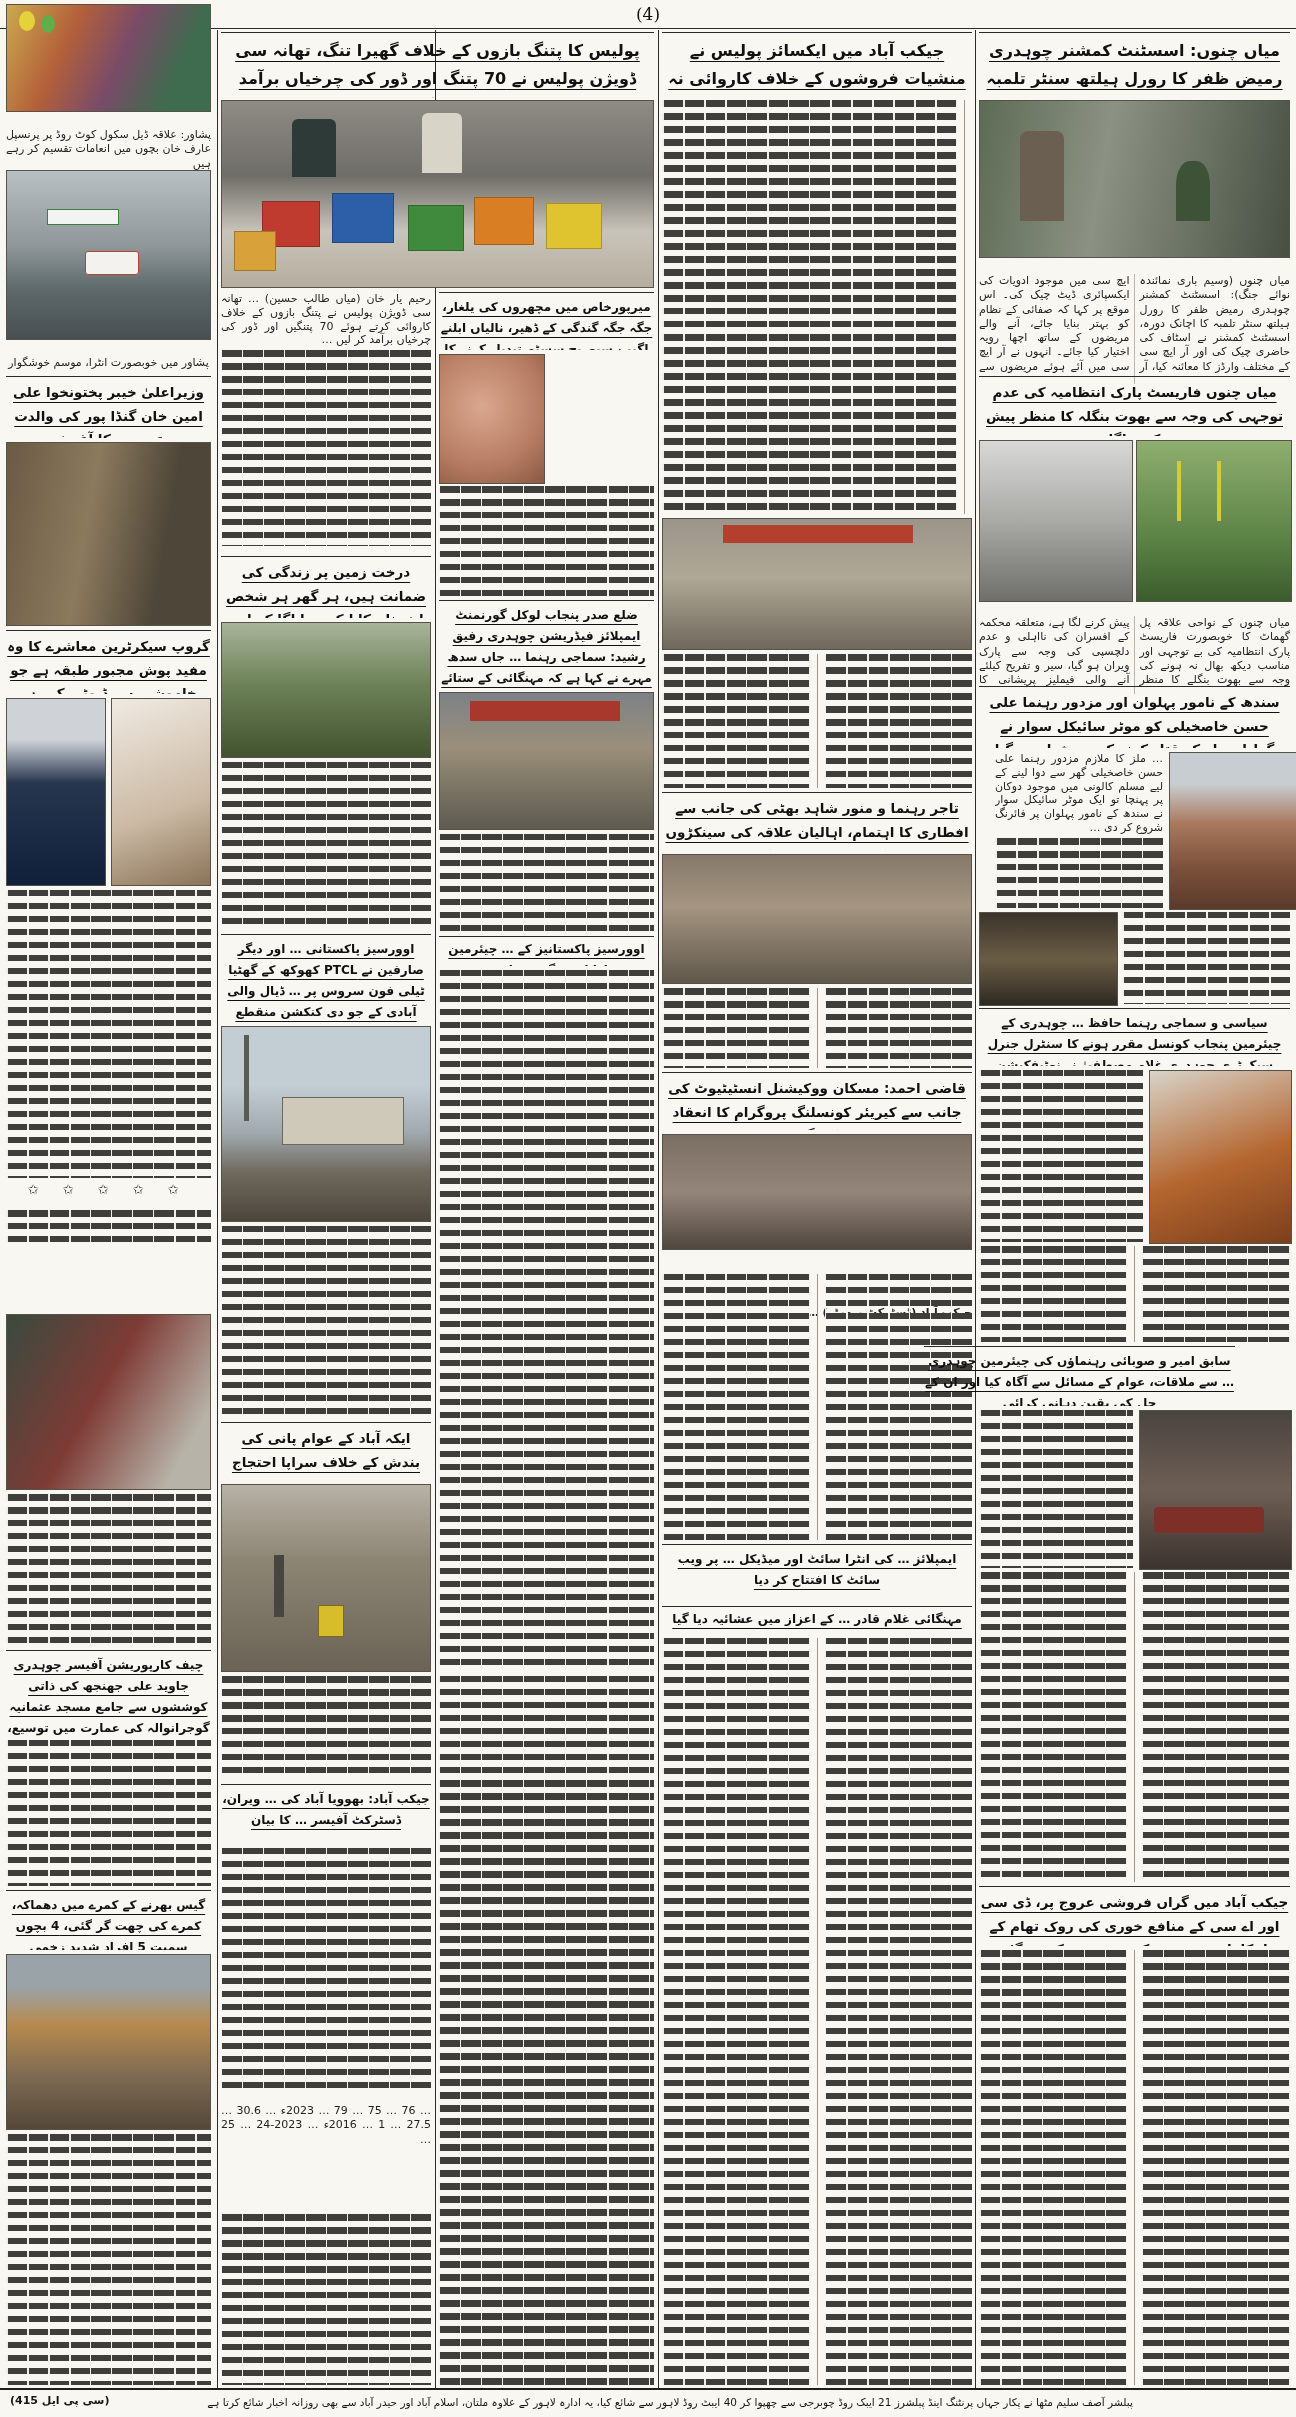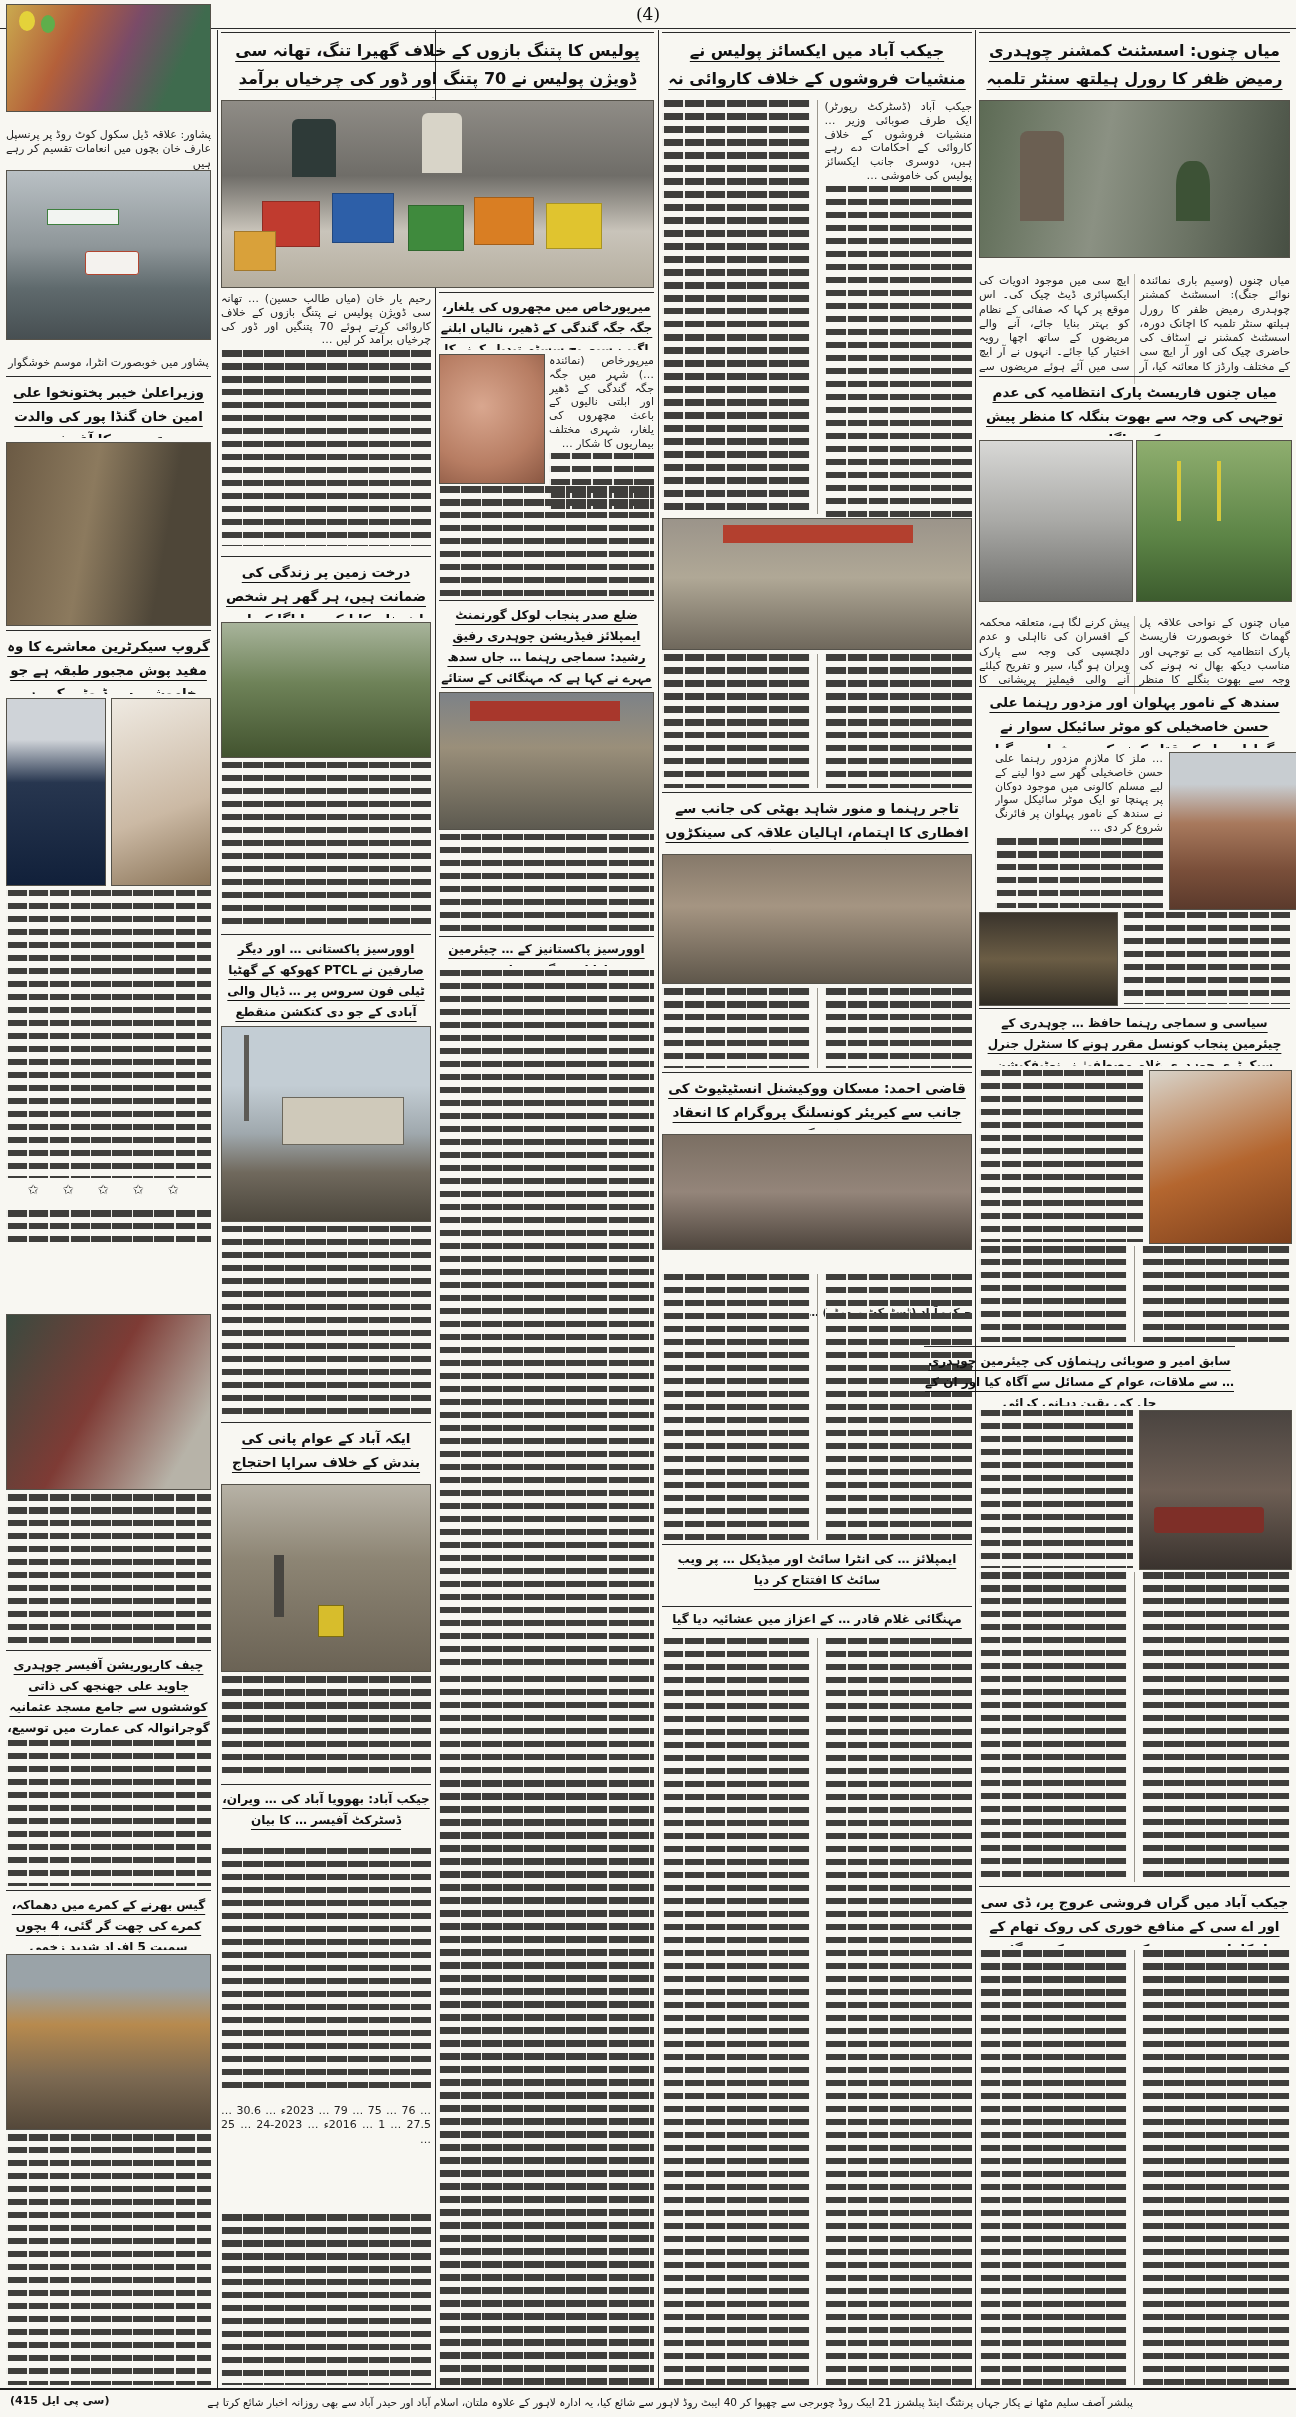--- a/index.html
+++ b/index.html
@@ -102,44 +102,36 @@
   </div>
   <div class="abs tl" style="left:221px;top:1676px;width:210px;height:104px;"></div>
   <div class="abs hl hl-sm" style="left:221px;top:1784px;width:210px;height:60px;">جیکب آباد: بھوویا آباد کی … ویران، ڈسٹرکٹ آفیسر … کا بیان</div>
   <div class="abs tl" style="left:221px;top:1848px;width:210px;height:240px;"></div>
   <div class="abs cap" style="left:221px;top:2092px;width:210px;height:118px;">… 76 … 75 … 79 … 2023ء … 30.6 … 27.5 … 1 … 2016ء … 2023-24 … 25 …</div>
   <div class="abs tl" style="left:221px;top:2214px;width:210px;height:171px;"></div>
 
   <div class="abs hl hl-sm" style="left:439px;top:292px;width:215px;height:58px;">میرپورخاص میں مچھروں کی یلغار، جگہ جگہ گندگی کے ڈھیر، نالیاں ابلنے لگیں، سیوریج سسٹم تبدیل کرنے کا شہریوں کا مطالبہ</div>
   <div class="abs" style="left:439px;top:354px;width:215px;height:128px;">
     <div class="ph" style="position:absolute;left:0;top:0;width:104px;height:128px;background:radial-gradient(circle at 40% 40%,#d9a78f,#b77d63 60%,#8a5742);"></div>
-    <div style="position:absolute;left:110px;top:0;width:105px;height:128px;">
-      <p class="lead">میرپورخاص (نمائندہ …) شہر میں جگہ جگہ گندگی کے ڈھیر اور ابلتی نالیوں کے باعث مچھروں کی یلغار، شہری مختلف بیماریوں کا شکار …</p>
-      <div class="tl" style="height:56px;"></div>
-    </div>
   </div>
   <div class="abs tl" style="left:439px;top:486px;width:215px;height:110px;"></div>
   <div class="abs hl hl-sm" style="left:439px;top:600px;width:215px;height:88px;">ضلع صدر پنجاب لوکل گورنمنٹ ایمپلائز فیڈریشن چوہدری رفیق رشید: سماجی رہنما … جاں سدھ مہرے نے کہا ہے کہ مہنگائی کے ستائے عوام … کرنے پر مجبور ہو گئے</div>
   <div class="abs ph" style="left:439px;top:692px;width:215px;height:138px;background:linear-gradient(#7d8287,#9a8f7a 40%,#5d5a50);">
     <div style="position:absolute;left:30px;top:8px;width:150px;height:20px;background:#a8372c;"></div>
   </div>
   <div class="abs tl" style="left:439px;top:834px;width:215px;height:98px;"></div>
   <div class="abs hl hl-sm" style="left:439px;top:936px;width:215px;height:30px;padding-top:2px;">اوورسیز پاکستانیز کے … چیئرمین مدارا اور دیگر رفقاء نے …</div>
   <div class="abs tl" style="left:439px;top:970px;width:215px;height:700px;"></div>
   <div class="abs tl" style="left:439px;top:1676px;width:215px;height:709px;"></div>
 
   <div class="abs hl hl-lg" style="left:662px;top:32px;width:310px;height:66px;">جیکب آباد میں ایکسائز پولیس نے منشیات فروشوں کے خلاف کاروائی نہ کی، صوبائی وزیر کے احکامات ہوا میں اڑا دیئے</div>
   <div class="abs" style="left:662px;top:100px;width:310px;height:414px;">
     <div class="t2" style="height:100%;">
       <div class="tl"></div>
       <div class="mid"></div>
-      <div style="flex:1;">
-        <p class="lead">جیکب آباد (ڈسٹرکٹ رپورٹر) ایک طرف صوبائی وزیر … منشیات فروشوں کے خلاف کاروائی کے احکامات دے رہے ہیں، دوسری جانب ایکسائز پولیس کی خاموشی …</p>
-        <div class="tl" style="height:348px;"></div>
-      </div>
     </div>
   </div>
   <div class="abs ph" style="left:662px;top:518px;width:310px;height:132px;background:linear-gradient(#9b948a,#b0a896 45%,#6f685c);">
     <div style="position:absolute;left:60px;top:6px;width:190px;height:18px;background:#b3402f;"></div>
   </div>
   <div class="abs t2" style="left:662px;top:654px;width:310px;height:134px;">
     <div class="tl"></div>
       <div class="mid"></div>
       <div class="tl"></div>
   </div>

